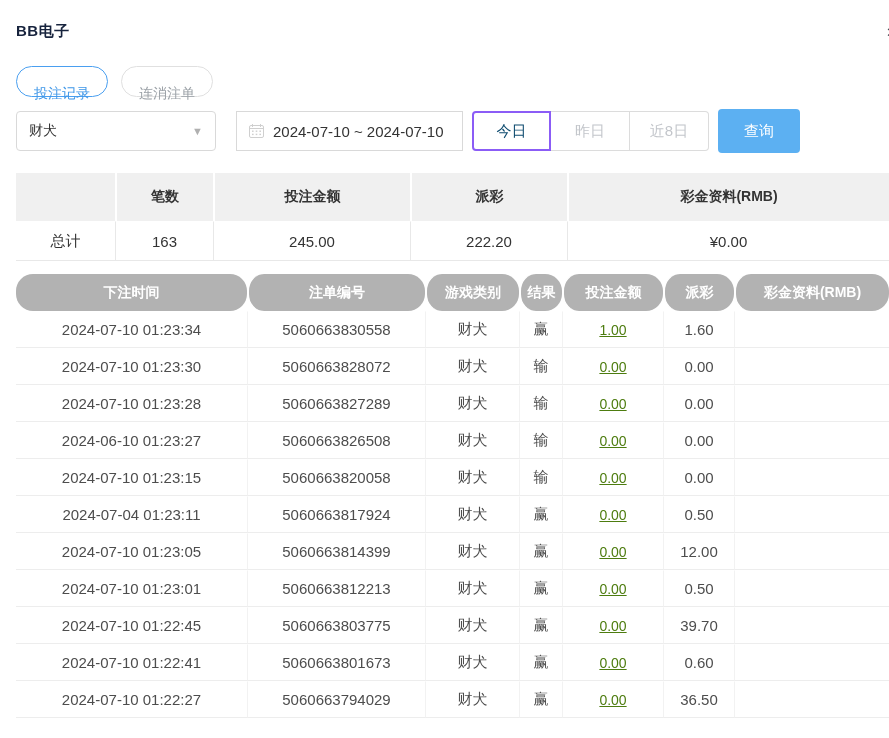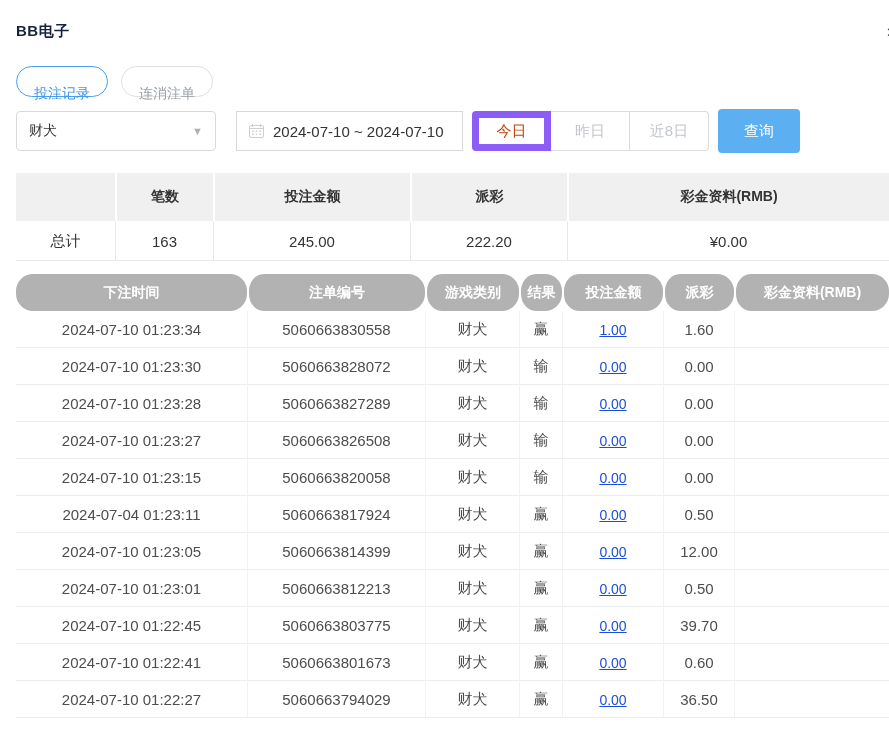--- a/index.html
+++ b/index.html
@@ -47,21 +47,21 @@
   .cal-icon { display: inline-block; width: 15px; height: 14px; position: relative; }
   .cal-icon svg { display: block; }
   .btn-group { display: flex; margin-left: 9px; }
   .btn-group button {
     width: 79px; height: 40px; background: #fff; font-size: 15px;
     border: 1px solid #dcdcdc; color: #c3c6cb; cursor: pointer;
   }
   .btn-group button:first-child { border-radius: 4px 0 0 4px; }
   .btn-group button:last-child { border-radius: 0 4px 4px 0; }
   .btn-group button + button { border-left: none; }
-  .btn-group button.active { border: 7px solid #8b5cf6; color: #c2410c; }
+  .btn-group button.active { border: 2px solid #8b5cf6; color: #0c4a6e; }
   .btn-group button.active + button { border-left: none; }
   .query-btn {
     width: 82px; height: 44px; margin-left: 9px; border: none; border-radius: 4px;
     background: #5cb0f2; color: #fff; font-size: 15px; cursor: pointer;
   }
 
   
   table { border-collapse: separate; border-spacing: 0; table-layout: fixed; width: 873px; }
   th, td { text-align: center; overflow: hidden; white-space: nowrap; }
 
@@ -84,21 +84,21 @@
     background: #b2b2b2; color: #ffffff; font-weight: bold; font-size: 14px;
     height: 37px; border-left: 2px solid #fff; border-radius: 17px;
   }
   .bet-table th:first-child { border-left: none; }
   .bet-table td {
     height: 37px; font-size: 15px; color: #4d4d4d; background: #fff;
     border-top: 1px solid #fff; border-bottom: 1px solid #ededed;
     border-left: 1px solid #f2f2f2;
   }
   .bet-table td:first-child { border-left: none; }
-  .bet-table a { color: #1d4ed8; text-decoration: underline; font-size: 14px; cursor: pointer; }
+  .bet-table a { color: #4d7c0f; text-decoration: underline; font-size: 14px; cursor: pointer; }
 </style>
 </head>
 <body>
 
 <div class="page">
 
   <div class="page-header">
     <span class="page-title">BB电子</span>
     <span class="close-icon">✕</span>
   </div>
@@ -211,21 +211,21 @@
         <tr>
       <td>2024-07-10 01:23:28</td>
       <td>5060663827289</td>
       <td>财犬</td>
       <td>输</td>
       <td><a>0.00</a></td>
       <td>0.00</td>
       <td></td>
     </tr>
         <tr>
-      <td>2024-07-10 01:23:27</td>
+      <td>2024-06-10 01:23:27</td>
       <td>5060663826508</td>
       <td>财犬</td>
       <td>输</td>
       <td><a>0.00</a></td>
       <td>0.00</td>
       <td></td>
     </tr>
         <tr>
       <td>2024-07-10 01:23:15</td>
       <td>5060663820058</td>

